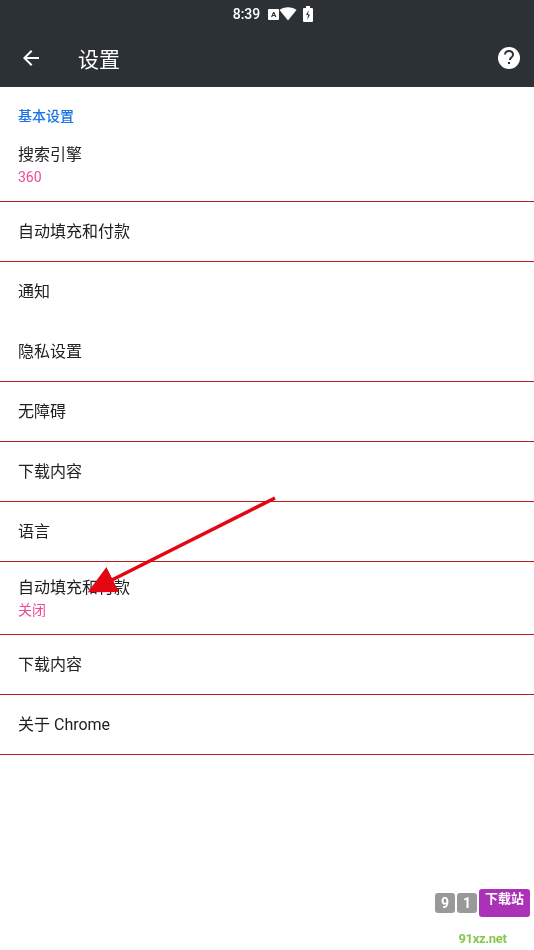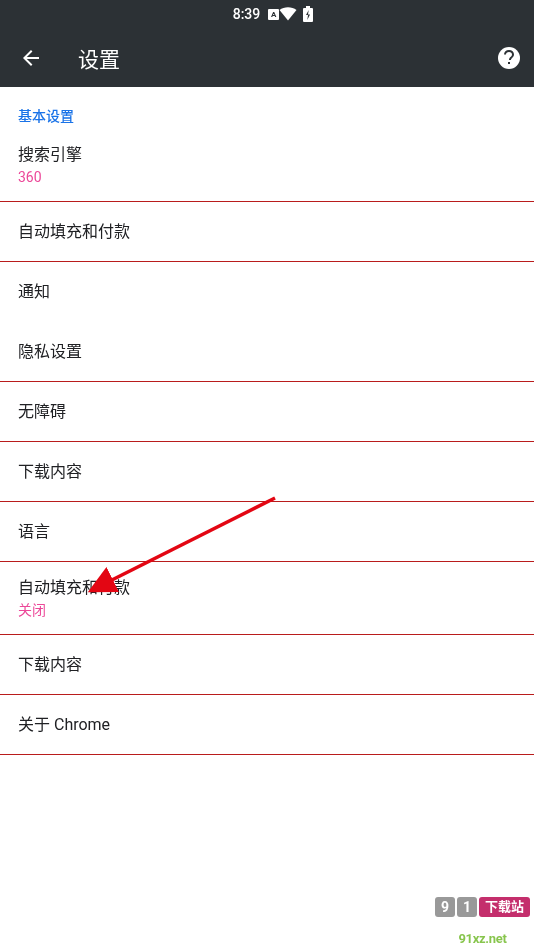--- a/index.html
+++ b/index.html
@@ -81,25 +81,25 @@
     background: #888;
     color: #fff;
     border-radius: 3px;
     font-size: 14px;
     line-height: 20px;
     text-align: center;
     font-weight: 700;
     opacity: 0.85;
   }
   .watermark .cn {
-    background: #be185d;
+    background: #a21caf;
     color: #fff;
     border-radius: 3px;
     padding: 0 6px;
-    height: 20px;
+    height: 28px;
     line-height: 20px;
     font-size: 13px;
     font-weight: 700;
     opacity: 0.9;
   }
   .watermark .site {
     font-size: 13px;
     color: #7bbf3a;
     font-weight: 700;
     margin-top: 14px;

